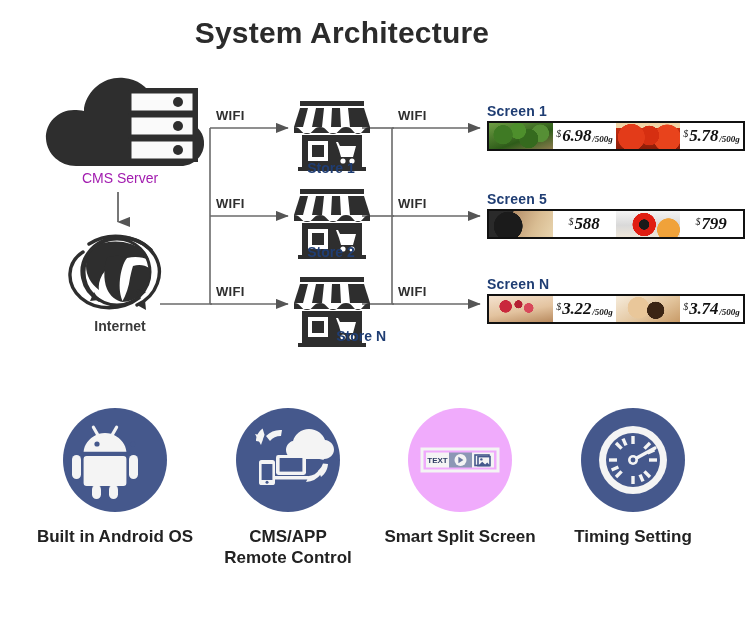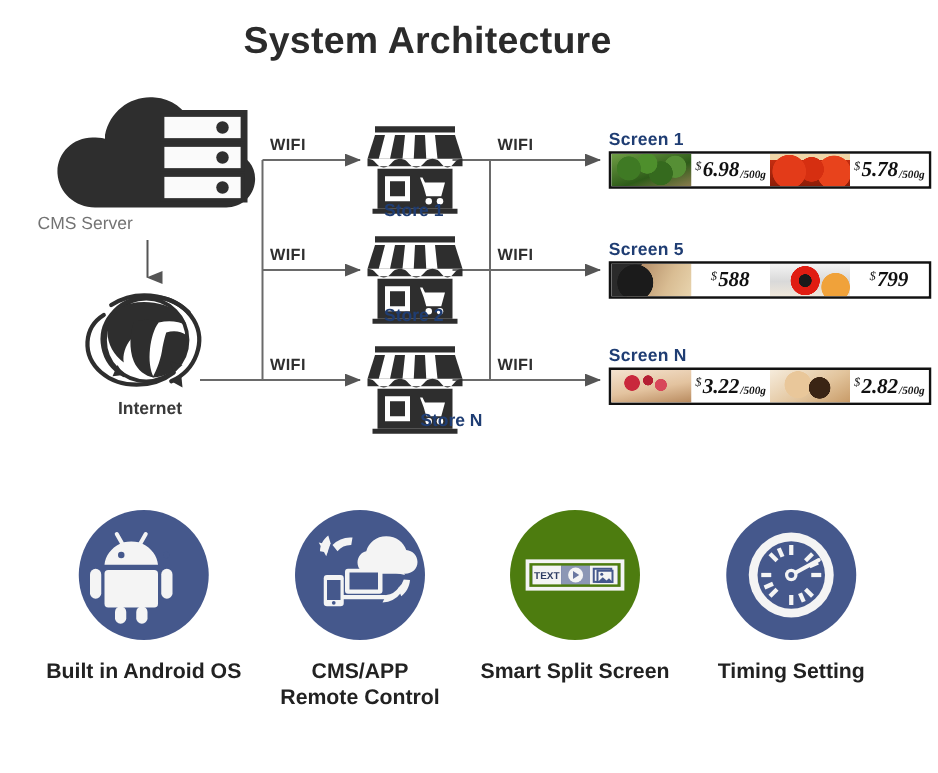--- a/index.html
+++ b/index.html
@@ -15,22 +15,22 @@
     position:absolute;left:0;top:16px;width:684px;text-align:center;
     font-size:30px;font-weight:bold;color:#2b2b2b;letter-spacing:.2px;
   }
 
   
   .abs{position:absolute;}
 
   
   #cms-server-node{left:40px;top:72px;width:160px;height:120px;}
   #cms-server-label{
-    position:absolute;left:30px;top:170px;width:180px;
-    font-size:14px;color:#737373;font-weight:500;
+    position:absolute;left:30px;top:170px;width:180px;text-align:center;
+    font-size:14px;color:#a21caf;font-weight:500;
   }
   
   #internet-node{left:55px;top:222px;width:130px;height:100px;}
   #internet-label{
     position:absolute;left:35px;top:318px;width:170px;text-align:center;
     font-size:14px;color:#3a3a3a;font-weight:bold;
   }
 
   
   .wifi-label{
@@ -256,21 +256,21 @@
   <div class="screen-bar" style="left:487px;top:294px;">
     <div class="screen-img th-cake"></div>
     <div class="screen-price">
       <span class="pcur">$</span>
         <span class="pval">3.22</span>
         <span class="punit">/500g</span>
     </div>
     <div class="screen-img th-coffee"></div>
     <div class="screen-price">
       <span class="pcur">$</span>
-        <span class="pval">2.82</span>
+        <span class="pval">3.74</span>
         <span class="punit">/500g</span>
     </div>
   </div>
 
   <div class="feature" style="left:25px;top:408px;">
     <div class="feature-circle" style="background:#45588c;">
       <svg viewBox="0 0 104 104" width="104" height="104">
         <g fill="#f4f4f4">
           <path d="M33 27l-4-7a1.6 1.6 0 012.8-1.6l4.2 7.4a27 27 0 0112 0l4.2-7.4A1.6 1.6 0 0155 20l-4 7c7 3.4 11.8 9.6 12.4 16.8H20.6C21.2 36.6 26 30.4 33 27z"></path>
           <circle cx="34" cy="36" r="2.6" fill="#45588c"></circle>
@@ -306,21 +306,21 @@
         </g>
       </svg>
     </div>
     <div class="feature-label">
       <span>CMS/APP</span><br>
       <span>Remote Control</span>
     </div>
   </div>
 
   <div class="feature" style="left:370px;top:408px;">
-    <div class="feature-circle" style="background:#4d7c0f;">
+    <div class="feature-circle" style="background:#f0abfc;">
       <svg viewBox="0 0 104 104" width="104" height="104">
         <rect x="14" y="41" width="76" height="22" fill="none" stroke="#f4f4f4" stroke-width="3"></rect>
         <rect x="18" y="45" width="68" height="14" fill="#45588c"></rect>
         <rect x="18" y="44.5" width="23" height="15" fill="#f4f4f4"></rect>
         <text x="29.5" y="55" font-family="Liberation Sans, sans-serif" font-size="8" font-weight="bold" fill="#2e3d63" text-anchor="middle">TEXT</text>
         <rect x="41" y="44.5" width="23" height="15" fill="#8c97b5"></rect>
         <circle cx="52.5" cy="52" r="6" fill="#f4f4f4"></circle>
         <path d="M50.4 48.8l5 3.2-5 3.2z" fill="#6a77a0"></path>
         <rect x="64" y="44.5" width="22" height="15" fill="#f4f4f4"></rect>
         <rect x="67" y="47" width="14" height="10.5" fill="none" stroke="#45588c" stroke-width="1.6"></rect>

